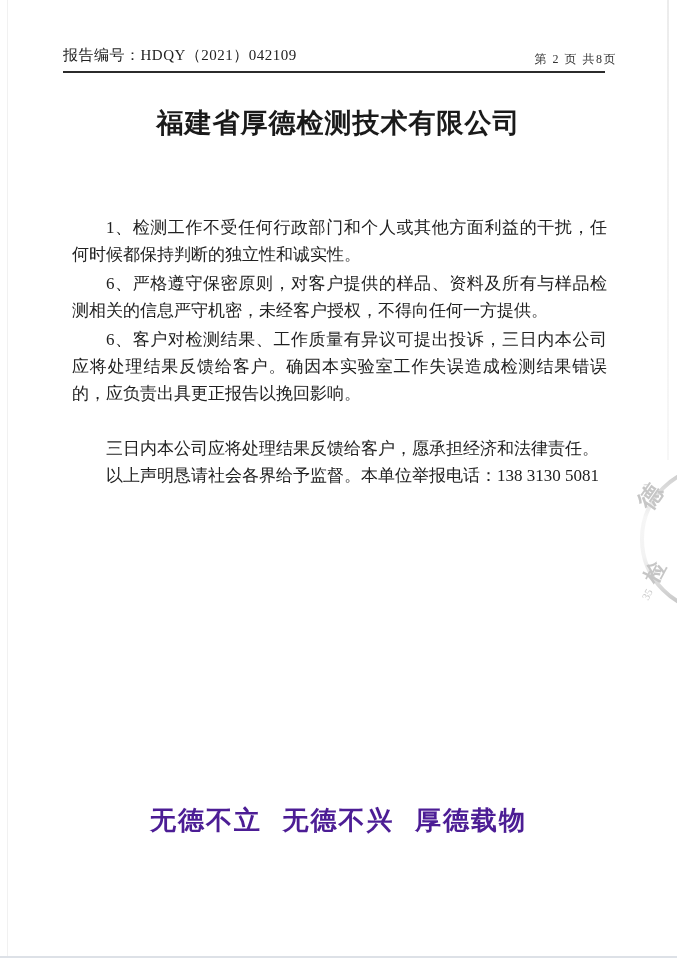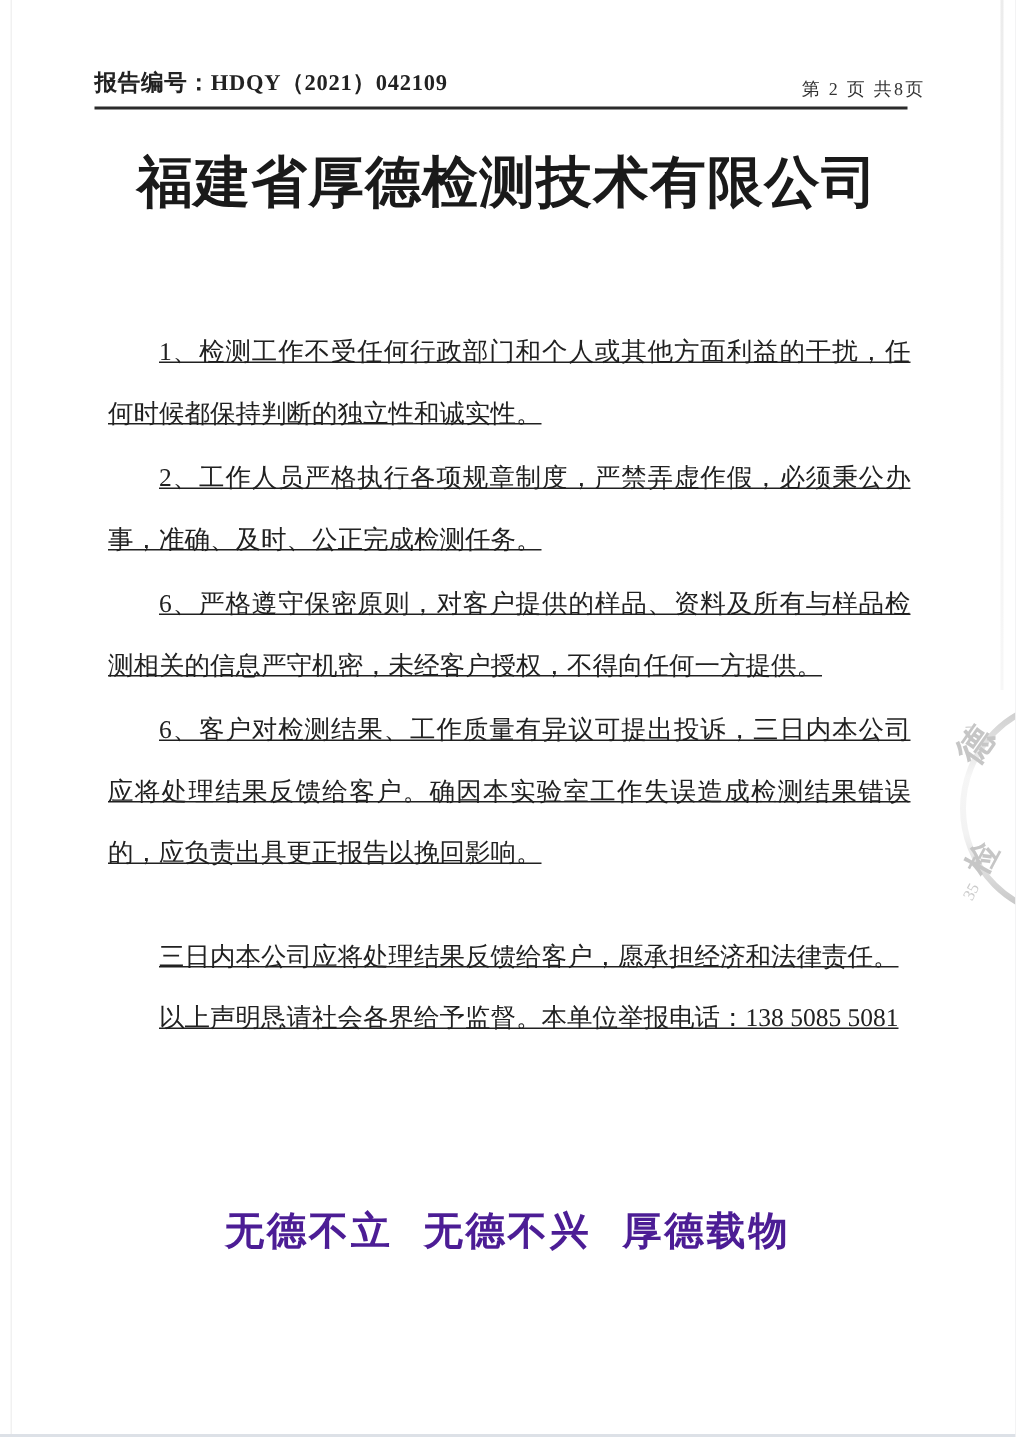--- a/index.html
+++ b/index.html
@@ -25,45 +25,44 @@
   .scan-line-right {
     position: absolute; left: 667px; top: 0; width: 2px; height: 460px;
     background: linear-gradient(#ececec, #f7f7f7);
   }
 
   
   .header-left {
     position: absolute; left: 63px; top: 46px;
     font-size: 15px; letter-spacing: 0.5px; color: #222;
     white-space: nowrap;
-    font-weight: bold;
   }
   .header-right {
     position: absolute; right: 60px; top: 51px;
     font-size: 12px; letter-spacing: 1.5px; color: #333;
     white-space: nowrap;
   }
   .header-rule {
     position: absolute; left: 63px; top: 71px; width: 542px; height: 2px;
     background: #2b2b2b;
   }
 
   
   .title-block {
     position: absolute; left: 36px; right: 36px; top: 104px;
     text-align: center; font-weight: bold; color: #1a1a1a;
   }
-  .title-line1 { font-size: 37px; letter-spacing: 1px; line-height: 38px; }
+  .title-line1 { font-size: 27px; letter-spacing: 1px; line-height: 38px; }
   .title-line2 { font-size: 25px; letter-spacing: 2px; line-height: 36px; margin-top: 2px; }
 
   
   .body-block {
     position: absolute; left: 72px; top: 214px; width: 535px;
-    font-size: 17px; line-height: 41px;
-    text-align: justify; color: #212121; text-decoration: underline;
+    font-size: 17px; line-height: 27px;
+    text-align: justify; color: #212121;
   }
   .body-block p.para { text-indent: 2em; margin-bottom: 2px; }
   .closing-block { margin-top: 28px; }
   .closing-block p.closing { text-indent: 2em; margin-bottom: 0; }
 
   
   .slogan {
     position: absolute; left: 0; right: 0; top: 803px;
     text-align: center; font-size: 26px; font-weight: bold;
     letter-spacing: 2px; word-spacing: 12px; color: #4c1d95;
@@ -89,27 +88,26 @@
   <div class="header-right">第 2 页 共8页</div>
 
   <div class="header-rule"></div>
 
   <div class="title-block">
     <div class="title-line1">福建省厚德检测技术有限公司</div>
   </div>
 
   <div class="body-block">
     <p class="para">1、检测工作不受任何行政部门和个人或其他方面利益的干扰，任何时候都保持判断的独立性和诚实性。</p>
-    <p class="para">2、工作人员严格执行各项规章制度，严禁弄虚作假，必须秉公办事，准确、及时、公正完成检测任务。</p>
     <p class="para">6、严格遵守保密原则，对客户提供的样品、资料及所有与样品检测相关的信息严守机密，未经客户授权，不得向任何一方提供。</p>
     <p class="para">6、客户对检测结果、工作质量有异议可提出投诉，三日内本公司应将处理结果反馈给客户。确因本实验室工作失误造成检测结果错误的，应负责出具更正报告以挽回影响。</p>
 
     <div class="closing-block">
       <p class="closing">三日内本公司应将处理结果反馈给客户，愿承担经济和法律责任。</p>
-      <p class="closing">以上声明恳请社会各界给予监督。本单位举报电话：138 5085 5081</p>
+      <p class="closing">以上声明恳请社会各界给予监督。本单位举报电话：138 3130 5081</p>
     </div>
   </div>
 
   <div class="slogan">无德不立 无德不兴 厚德载物</div>
 
   <div class="seal">
     <svg width="43" height="152" viewBox="0 0 43 152" xmlns="http://www.w3.org/2000/svg">
       <defs>
         <linearGradient id="fadeMid" x1="0" y1="0" x2="0" y2="1">
           <stop offset="0" stop-color="#c2c2c2" stop-opacity="0.9"></stop>

